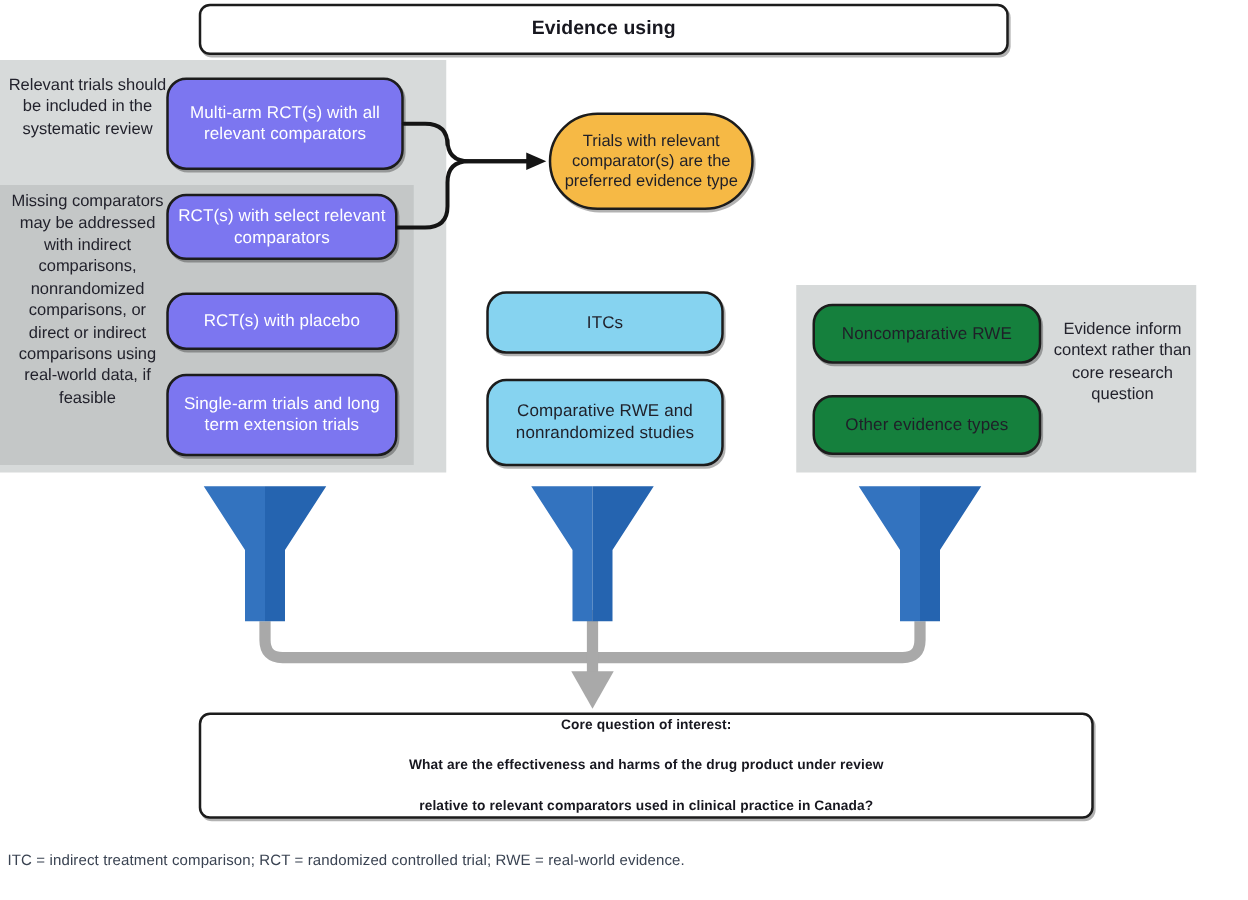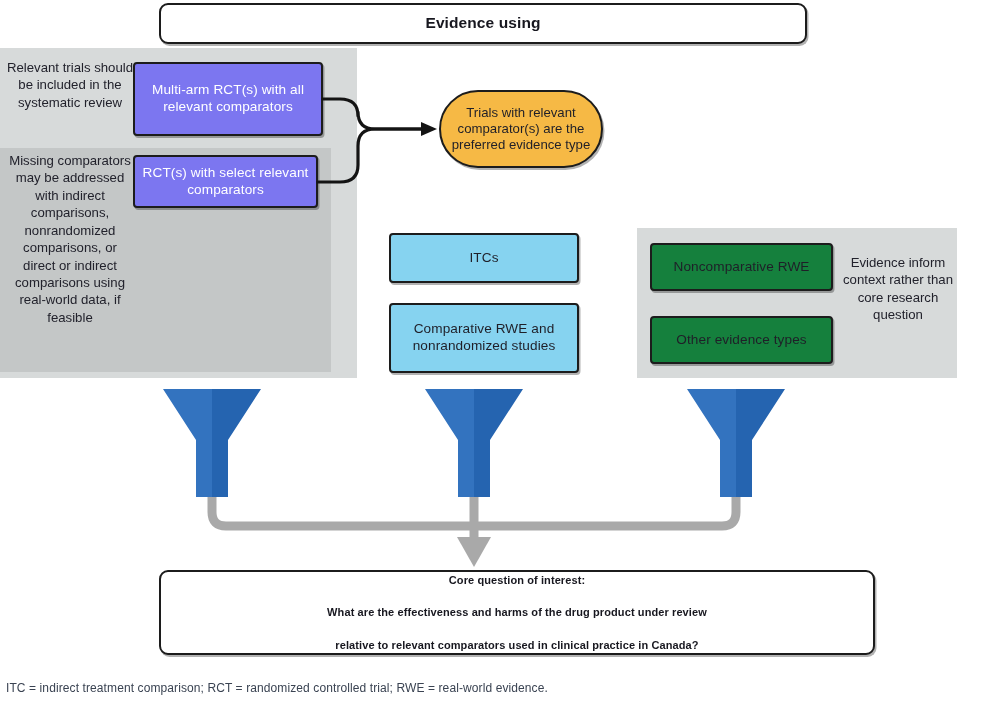--- a/index.html
+++ b/index.html
@@ -18,21 +18,21 @@
     height: 720px;
     overflow: hidden;
     background: #ffffff;
   }
 
   
   .node {
     position: absolute;
     box-sizing: border-box;
     border: 2.5px solid #1c1c1c;
-    border-radius: 4px;
+    border-radius: 16px;
     display: flex;
     align-items: center;
     justify-content: center;
     text-align: center;
     line-height: 1.22;
     letter-spacing: .1px;
     box-shadow: 1.5px 2px 0 rgba(0,0,0,.30);
   }
   .node span { display: block; padding: 0 6px; }
 
@@ -155,20 +155,26 @@
 
   <div class="note note-top">Relevant trials should be included in the systematic review</div>
   <div class="note note-mid">Missing comparators may be addressed with indirect comparisons, nonrandomized comparisons, or direct or indirect comparisons using real-world data, if feasible</div>
 
   <div class="node purple n-multiarm">
     <span>Multi-arm RCT(s) with all relevant comparators</span>
   </div>
   <div class="node purple n-select">
     <span>RCT(s) with select relevant comparators</span>
   </div>
+  <div class="node purple n-placebo">
+    <span>RCT(s) with placebo</span>
+  </div>
+  <div class="node purple n-singlearm">
+    <span>Single-arm trials and long term extension trials</span>
+  </div>
 
   <svg class="layer" width="998" height="720" viewBox="0 0 998 720" xmlns="http://www.w3.org/2000/svg">
 
     <path d="M 323 99 L 340 99 Q 358 99 358 116 L 358 112 Q 358 129 375 129 L 423 129" fill="none" stroke="#141414" stroke-width="3.2" stroke-linecap="round" stroke-linejoin="round"></path>
 
     <path d="M 318 182 L 340 182 Q 358 182 358 165 L 358 146 Q 358 129 375 129 L 423 129" fill="none" stroke="#141414" stroke-width="3.2" stroke-linecap="round" stroke-linejoin="round"></path>
 
     <path d="M 437 129 L 421 122 L 421 136 Z" fill="#141414"></path>
   </svg>
 

